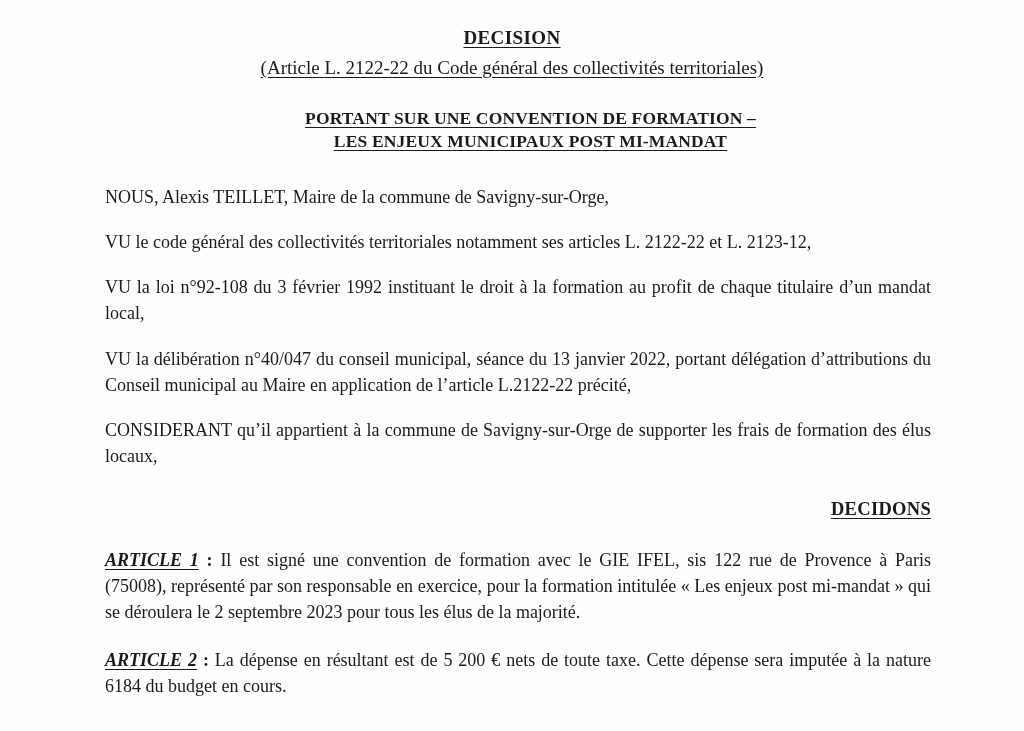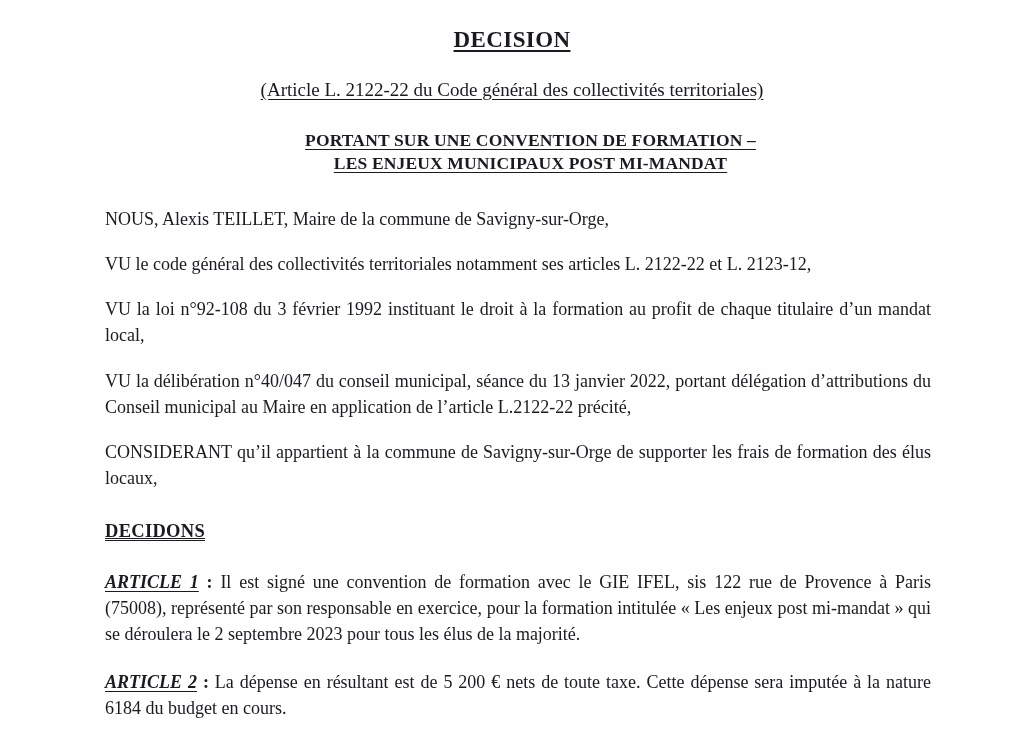--- a/index.html
+++ b/index.html
@@ -21,33 +21,33 @@
     height: 731px;
     box-sizing: border-box;
   }
 
   
   .title-block {
     text-align: center;
     margin-top: 26px;
   }
   .doc-title {
-    font-size: 23px;
+    font-size: 19px;
     font-weight: bold;
     letter-spacing: 0.4px;
     text-decoration: underline;
     text-underline-offset: 3px;
     line-height: 1.25;
   }
   .doc-subtitle {
     font-size: 19px;
     text-decoration: underline;
     text-underline-offset: 3px;
     line-height: 1.35;
-    margin-top: 22px;
+    margin-top: 5px;
   }
 
   .object-block {
     text-align: center;
     margin-top: 27px;
     line-height: 1.32;
   }
   .object-line {
     display: block;
     font-size: 17.5px;
@@ -66,23 +66,22 @@
     line-height: 1.46;
     text-align: justify;
     text-justify: inter-word;
     margin: 0 0 19px 0;
   }
   .para-first {
     margin-top: 30px;
   }
 
   .decidons-wrap {
-    text-align: left;
+    text-align: right;
     margin: 29px 0 27px 0;
-    text-decoration: underline;
   }
   .decidons {
     font-size: 18.5px;
     font-weight: bold;
     letter-spacing: 0.3px;
     text-decoration: underline;
     text-underline-offset: 3px;
   }
 
   .article-label {

